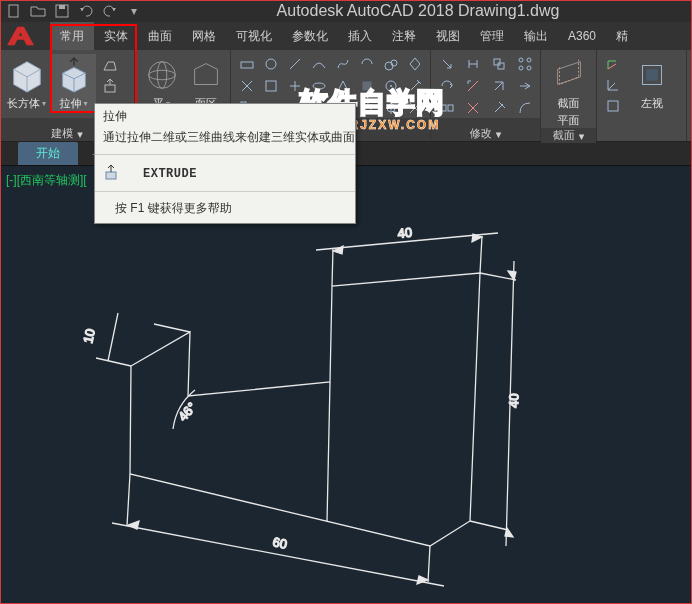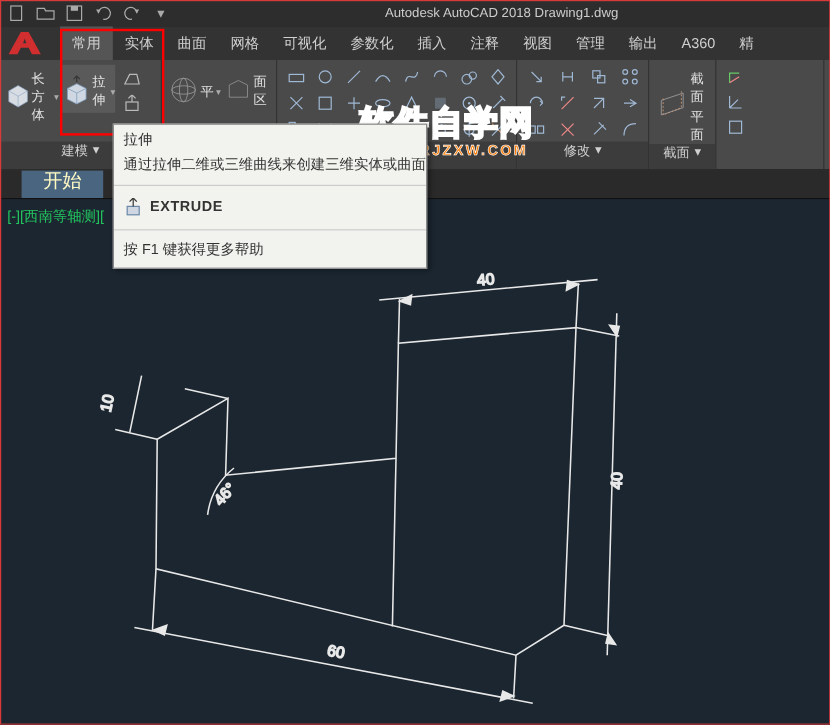--- a/index.html
+++ b/index.html
@@ -1,55 +1,55 @@
 <!DOCTYPE html>
 <html><head>
 <meta charset="utf-8">
 <style>
   * { margin: 0; padding: 0; box-sizing: border-box; }
   body { width: 692px; height: 604px; overflow: hidden; background: #1e1e1e; font-family: "Microsoft YaHei", Arial, sans-serif; font-size: 12px; color: #ccc; position: relative; }
 
   .titlebar { height: 22px; background: #2d2d2d; display: flex; align-items: center; padding: 0 6px; gap: 8px; color: #bbb; }
   .titlebar .qat { display: flex; gap: 8px; align-items: center; }
   .qat-icon { width: 16px; height: 16px; display: flex; align-items: center; justify-content: center; color: #aaa; cursor: pointer; }
-  .titlebar .title { margin-left: auto; margin-right: auto; font-size: 11px; color: #ccc; }
+  .titlebar .title { margin-left: auto; margin-right: auto; font-size: 16px; color: #ccc; }
 
   .menubar { height: 28px; background: #333; display: flex; align-items: center; position: relative; }
   .logo { width: 44px; height: 28px; display: flex; align-items: center; justify-content: center; }
   .logo svg { width: 38px; height: 26px; }
   .tabs { display: flex; margin-left: 6px; }
   .tab { padding: 0 10px; height: 28px; display: flex; align-items: center; color: #d0d0d0; cursor: pointer; font-size: 12px; }
   .tab.active { background: #555; }
 
   .ribbon { height: 92px; background: #4a4a4a; border-bottom: 1px solid #222; display: flex; position: relative; }
   .ribbon-panel { display: flex; flex-direction: column; border-right: 1px solid #333; height: 100%; }
   .ribbon-body { flex: 1; display: flex; align-items: flex-start; padding: 4px 4px 0 4px; gap: 2px; }
-  .ribbon-label { height: 24px; background: #3c3c3c; display: flex; align-items: flex-start; justify-content: center; color: #d0d0d0; font-size: 11px; gap: 4px; }
-  .big-btn { width: 45px; display: flex; flex-direction: row; align-items: center; padding-top: 2px; cursor: pointer; }
+  .ribbon-label { height: 24px; background: #3c3c3c; display: flex; align-items: flex-end; justify-content: center; color: #d0d0d0; font-size: 11px; gap: 4px; }
+  .big-btn { width: 45px; display: flex; flex-direction: column; align-items: center; padding-top: 2px; cursor: pointer; }
   .big-btn .icn { width: 38px; height: 38px; display: flex; align-items: center; justify-content: center; }
   .big-btn .lbl { font-size: 11px; color: #e0e0e0; margin-top: 2px; display: flex; align-items: center; gap: 2px; }
   .big-btn .caret { font-size: 8px; color: #aaa; }
   .small-btn-grid { display: grid; grid-template-columns: repeat(auto-fill, 24px); grid-auto-rows: 20px; gap: 2px 2px; }
   .small-btn { width: 24px; height: 20px; display: flex; align-items: center; justify-content: center; cursor: pointer; color: #bbb; }
   .small-btn svg, .qat-icon svg { width: 16px; height: 16px; }
 
   .highlight { position: absolute; border: 2px solid #ff0000; pointer-events: none; }
   .highlight.h1 { left: 50px; top: 24px; width: 87px; height: 89px; }
 
   .tooltip { position: absolute; left: 94px; top: 103px; width: 262px; background: #f2f2ee; border: 1px solid #888; color: #333; box-shadow: 2px 2px 4px rgba(0,0,0,0.4); z-index: 50; }
   .tooltip .tt-title { font-size: 12px; padding: 4px 8px 2px 8px; color: #333; font-weight: normal; }
   .tooltip .tt-desc { font-size: 12px; padding: 2px 0 6px 8px; color: #333; }
   .tooltip hr { border: none; border-top: 1px solid #ccc; margin: 2px 0; }
-  .tooltip .tt-cmd { display: flex; align-items: flex-start; gap: 6px; padding: 8px 8px; }
+  .tooltip .tt-cmd { display: flex; align-items: flex-end; gap: 24px; padding: 8px 8px; font-family: Liberation Mono, monospace; }
   .tooltip .tt-cmd-icon { width: 16px; height: 16px; display: flex; align-items: center; justify-content: center; }
   .tooltip .tt-cmd-text { font-weight: bold; font-size: 12px; color: #333; letter-spacing: 0.5px; }
-  .tooltip .tt-help { font-size: 12px; padding: 6px 8px; color: #333; }
+  .tooltip .tt-help { font-size: 12px; padding: 6px 20px; color: #333; }
 
   .filetab { height: 24px; background: #2a2a2a; display: flex; align-items: flex-end; padding-left: 18px; border-bottom: 1px solid #111; }
-  .filetab .ftab { background: #4a6580; color: #fef9c3; padding: 3px 18px; border-radius: 2px 2px 0 0; font-size: 16px; }
+  .filetab .ftab { background: #4a6580; color: #5eead4; padding: 3px 18px; border-radius: 2px 2px 0 0; font-size: 12px; }
   .filetab .plus { margin-left: 6px; color: #888; padding: 3px 8px; cursor: pointer; }
 
   .viewport { position: absolute; left: 0; right: 0; top: 166px; bottom: 0; background: #1b2630; }
   .vp-label { position: absolute; left: 6px; top: 6px; color: #22c55e; font-size: 12px; }
   .drawing { position: absolute; left: 0; right: 0; top: 0; bottom: 0; }
 
   .watermark { position: absolute; left: 300px; top: 84px; pointer-events: none; z-index: 40; }
   .watermark .wm1 { font-size: 28px; font-weight: 900; color: #1f9cd8; -webkit-text-stroke: 2px #fff; letter-spacing: 1px; }
   .watermark .wm2 { font-size: 12px; font-weight: bold; color: #ff7b00; text-align: center; letter-spacing: 2px; margin-top: -4px; -webkit-text-stroke: 0.5px #fff; }
 
@@ -451,20 +451,31 @@
             <svg viewBox="0 0 16 16">
               <path d="M3 13 L3 3 M3 13 L13 13 M3 13 L10 6" fill="none" stroke="#9fb8d4"></path>
             </svg>
           </div>
         <div class="small-btn">
             <svg viewBox="0 0 16 16">
               <rect x="3" y="3" width="10" height="10" fill="none" stroke="#9fb8d4"></rect>
             </svg>
           </div>
       </div>
+      <div class="big-btn" style="width:50px">
+        <div class="icn">
+          <svg viewBox="0 0 40 40">
+              <rect x="10" y="10" width="20" height="20" fill="none" stroke="#9fb8d4"></rect>
+              <rect x="14" y="14" width="12" height="12" fill="#4a6580" opacity="0.6"></rect>
+            </svg>
+        </div>
+        <div class="lbl">
+            <span>左视</span>
+          </div>
+      </div>
     </div>
   </div>
 </div>
 
 <div class="filetab">
   <div class="ftab">开始</div>
   <div class="plus">+</div>
 </div>
 
 <div class="viewport">

